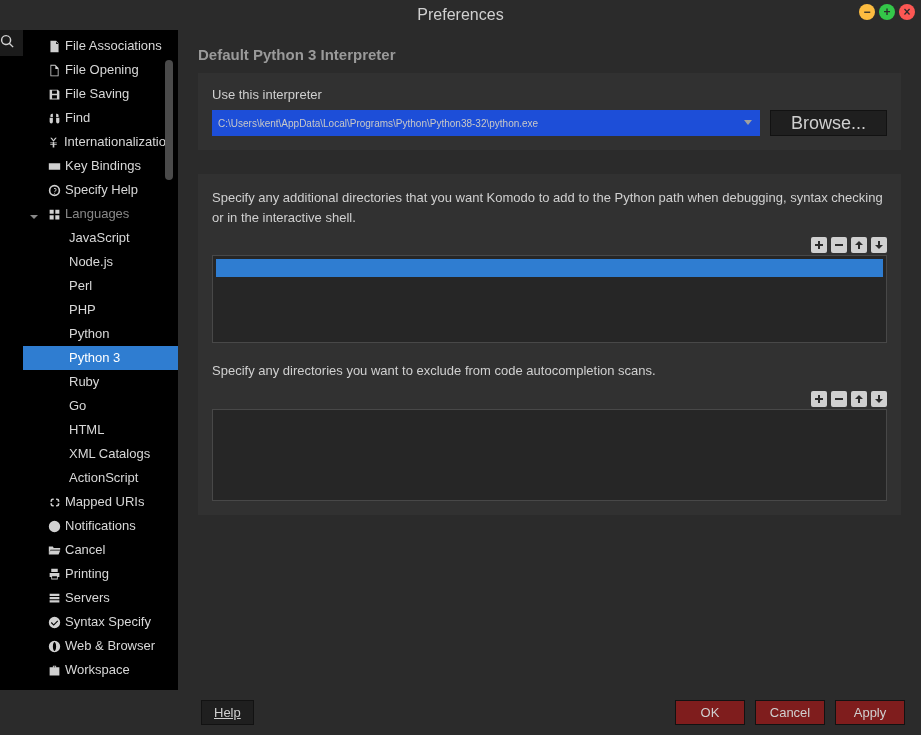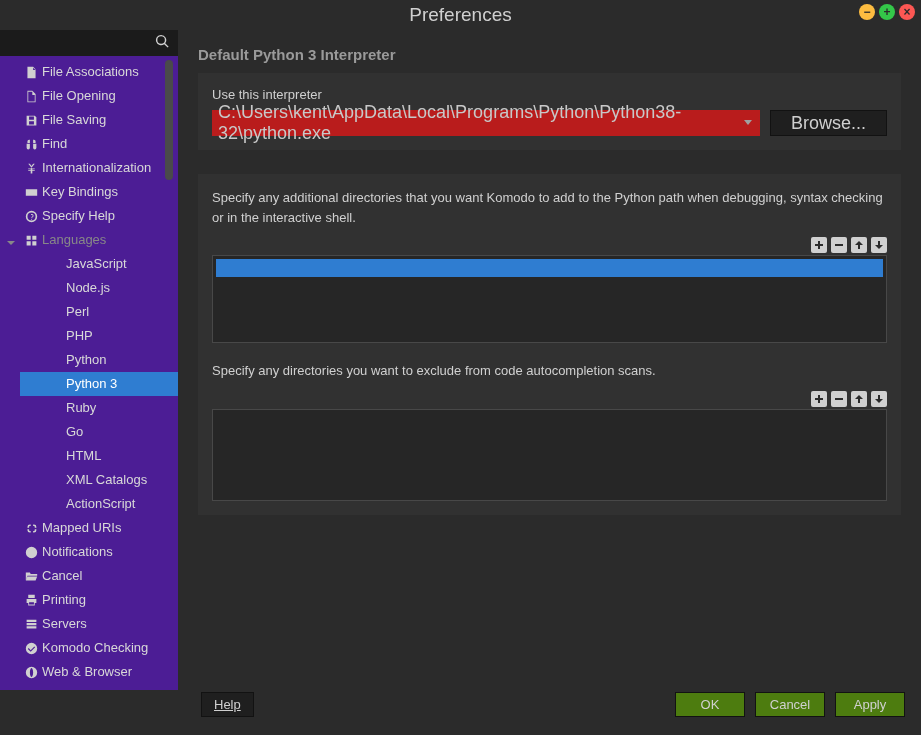--- a/index.html
+++ b/index.html
@@ -12,42 +12,42 @@
   overflow: hidden;
   position: relative;
 }
 .titlebar {
   height: 30px;
   display: flex;
   align-items: center;
   justify-content: center;
   position: relative;
 }
-.titlebar .title { color: #d0d0d0; font-size: 19px; }
+.titlebar .title { color: #d0d0d0; font-size: 16px; }
 .win-controls {
   position: absolute; right: 6px; top: 4px;
   display: flex; gap: 4px;
 }
 .win-btn {
   width: 16px; height: 16px; border-radius: 50%;
   display: flex; align-items: center; justify-content: center;
   font-size: 12px; font-weight: bold; color: #2b2b2b;
 }
 .win-min { background: #fdbc40; }
 .win-max { background: #34c749; }
 .win-close { background: #fc5753; }
 .body-area {
   display: flex;
   height: 660px;
 }
 .sidebar {
   width: 178px;
-  background: #4c1d95;
-  display: flex;
-  flex-direction: column;
+  background: #000000;
+  display: flex;
+  flex-direction: row;
 }
 .search-row {
   height: 26px;
   background: #1b1b1b;
   display: flex;
   align-items: center;
   justify-content: flex-end;
   padding-right: 8px;
 }
 .search-row svg { fill: #d0d0d0; }
@@ -66,21 +66,21 @@
 .tree-item {
   display: flex;
   align-items: center;
   padding: 3px 6px 3px 24px;
   color: #d8d8d8;
   cursor: default;
   font-size: 13px;
   line-height: 18px;
   white-space: nowrap;
 }
-.tree-item.sub { padding-left: 46px; margin-left: 20px; }
+.tree-item.sub { padding-left: 46px; }
 .tree-item.selected {
   background: #2f7dd1;
   color: #fff;
 }
 .tree-item .icon {
   width: 14px; height: 14px;
   margin-right: 4px;
   display: inline-flex;
   align-items: center; justify-content: center;
 }
@@ -109,24 +109,24 @@
 .field-label {
   color: #d0d0d0;
   font-size: 13px;
   margin-bottom: 8px;
 }
 .interp-row {
   display: flex; gap: 10px; align-items: stretch;
 }
 .interp-select {
   flex: 1;
-  background: #b91c1c;
+  background: #1d4ed8;
   border: none;
   color: #c8c8c8;
-  font-size: 18px;
+  font-size: 10px;
   padding: 4px 24px 4px 6px;
   position: relative;
   display: flex; align-items: center;
   height: 26px;
 }
 .interp-select .caret {
   position: absolute; right: 8px; top: 10px;
   width: 0; height: 0;
   border-left: 4px solid transparent;
   border-right: 4px solid transparent;
@@ -165,41 +165,41 @@
   padding: 2px;
 }
 .listbox.short { height: 92px; }
 .selected-row {
   background: #2f7dd1;
   height: 18px;
   margin: 1px;
 }
 .bottom-bar {
   position: absolute;
-  left: 0; right: 0; bottom: 8px;
+  left: 0; right: 0; bottom: 0;
   height: 45px;
   display: flex;
   align-items: center;
   padding: 0 16px;
 }
 .help-btn {
   background: #1f1f1f;
   border: 1px solid #121212;
   color: #d0d0d0;
   padding: 4px 12px;
   font-size: 13px;
   text-decoration: underline;
   margin-left: 185px;
 }
 .right-btns {
   margin-left: auto;
   display: flex; gap: 10px;
 }
 .dlg-btn {
-  background: #4d7c0f;
+  background: #7f1d1d;
   border: 1px solid #121212;
   color: #d0d0d0;
   padding: 4px 0;
   font-size: 13px;
   width: 70px;
   text-align: center;
 }
 </style>
 </head>
 <body>
@@ -364,21 +364,21 @@
             </svg>
           </span>
         <span>Servers</span>
       </div>
       <div class="tree-item">
         <span class="icon">
             <svg viewBox="0 0 16 16">
               <path d="M8 1a7 7 0 110 14A7 7 0 018 1zm3.5 4.5L7 10 4.5 7.5l-1 1L7 12l5.5-5.5-1-1z"></path>
             </svg>
           </span>
-        <span>Komodo Checking</span>
+        <span>Syntax Specify</span>
       </div>
       <div class="tree-item">
         <span class="icon">
             <svg viewBox="0 0 16 16">
               <path d="M8 1a7 7 0 110 14A7 7 0 018 1zm0 1.5c-.8 0-2 2-2 5.5s1.2 5.5 2 5.5 2-2 2-5.5-1.2-5.5-2-5.5zM2.5 8h11M8 2.5v11"></path>
             </svg>
           </span>
         <span>Web &amp; Browser</span>
       </div>
       <div class="tree-item">

